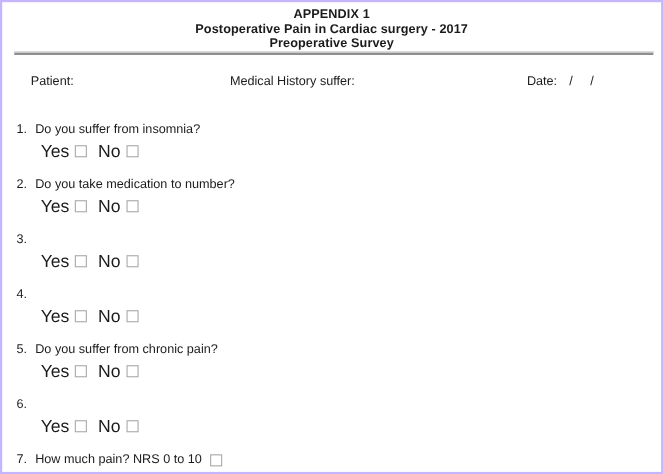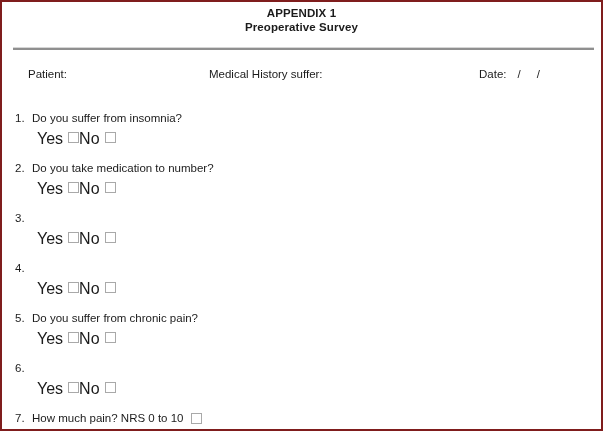--- a/index.html
+++ b/index.html
@@ -5,21 +5,21 @@
   html, body {
     margin: 0;
     padding: 0;
     background: #ffffff;
   }
   .page {
     position: relative;
     width: 603px;
     height: 431px;
     box-sizing: border-box;
-    border: 2px solid #7f1d1d;
+    border: 2px solid #c4b5fd;
     background: #ffffff;
     font-family: "Liberation Sans", sans-serif;
     color: #1b1b1b;
     overflow: hidden;
   }
   .header {
     position: absolute;
     top: 5px;
     left: 0;
     right: 0;
@@ -79,30 +79,31 @@
   .checkbox {
     display: inline-block;
     width: 11px;
     height: 11px;
     box-sizing: border-box;
     border: 1px solid #a9a9a9;
     background: #ffffff;
     margin-left: 5px;
     margin-top: 2px;
   }
-  .no-label { }
+  .no-label { margin-left: 10px; }
   .q7-box   { margin-left: 7px; }
 </style>
 </head>
 <body>
 
 <div class="page">
 
   <div class="header">
     <div>APPENDIX 1</div>
+    <div>Postoperative Pain in Cardiac surgery - 2017</div>
     <div>Preoperative Survey</div>
   </div>
 
   <div class="rule"></div>
 
   <div class="inforow">
     <span class="patient">Patient:</span>
     <span class="medical">Medical History suffer:</span>
     <span class="date"><span>Date:</span><span class="slash-1">/</span><span class="slash-2">/</span></span>
   </div>

